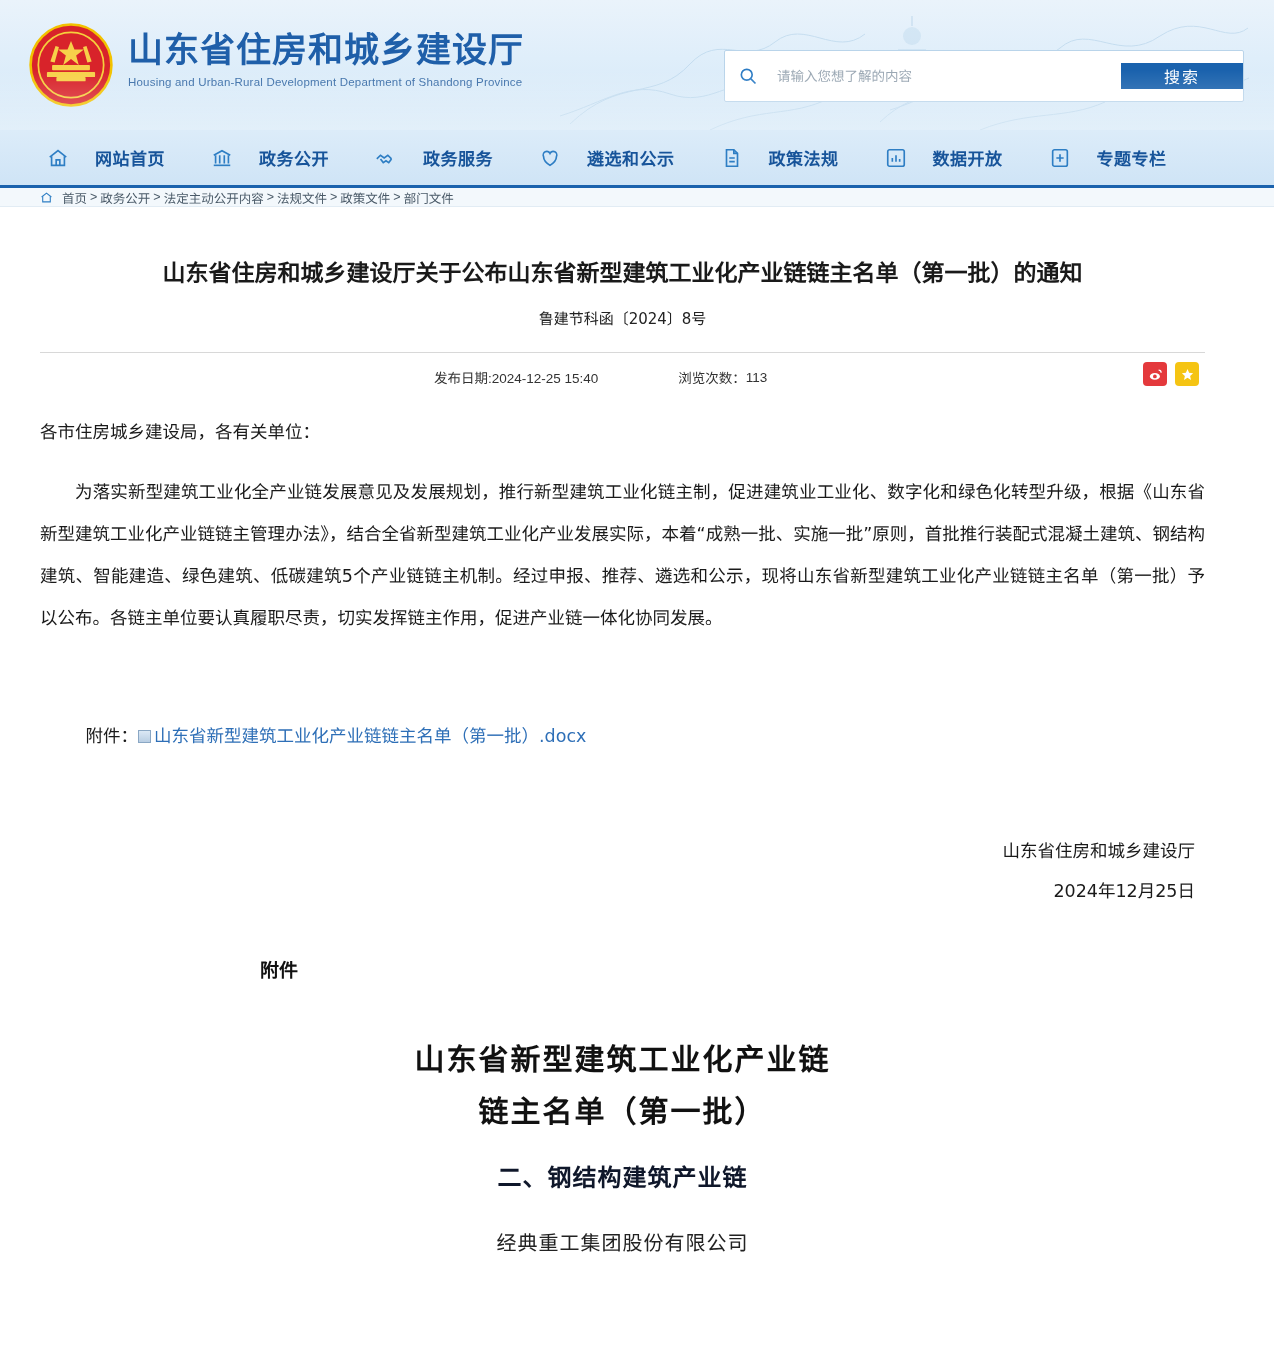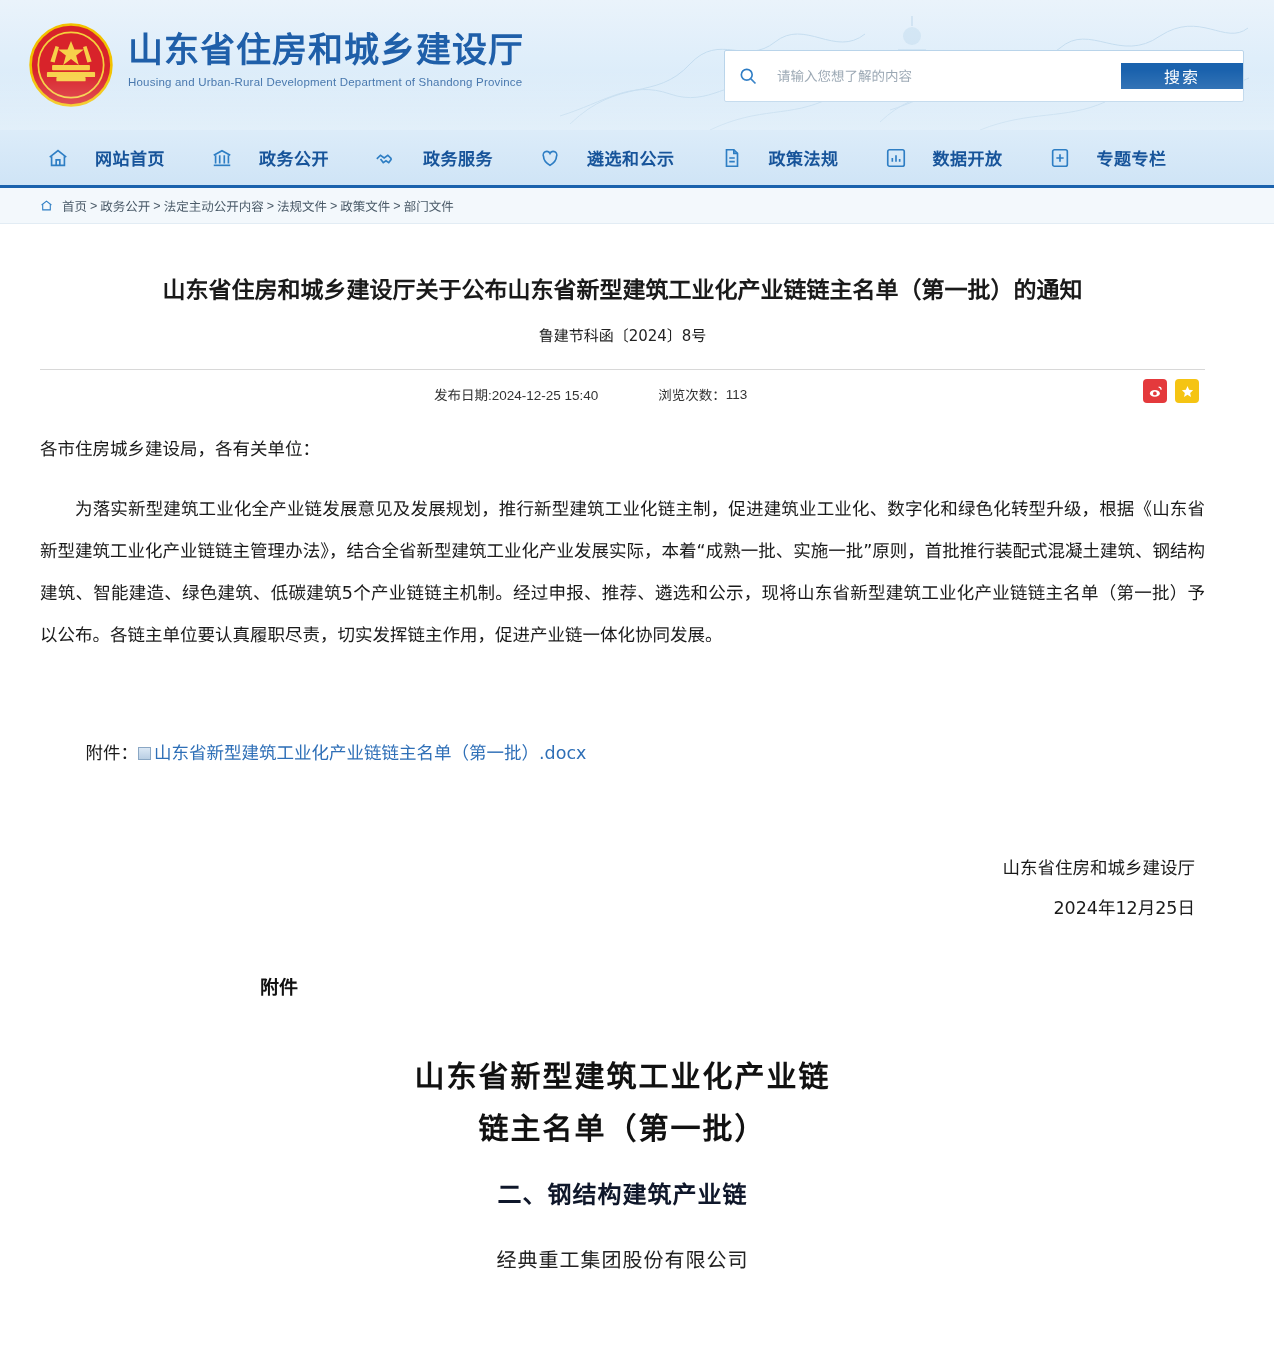--- a/index.html
+++ b/index.html
@@ -120,21 +120,21 @@
     font-family: "DejaVu Sans", "Liberation Sans", sans-serif;
     font-size: 17px;
     font-weight: bold;
     color: #17549a;
     letter-spacing: .5px;
   }
   .nav-ico { width: 22px; height: 22px; flex: 0 0 22px; color: #2e7ec4; }
 
   
   .crumb {
-    height: 36px;
+    height: 19px;
     background: #f3f8fc;
     border-bottom: 1px solid #e2ecf4;
     display: flex;
     align-items: center;
     padding-left: 40px;
     font-size: 12.5px;
     color: #4a5a68;
     gap: 3px;
   }
   .crumb a { color: #4a5a68; text-decoration: none; }
@@ -167,21 +167,21 @@
     margin-top: 24px;
     border-top: 1px solid #d8d8d8;
     padding: 14px 4px 12px;
     display: flex;
     align-items: center;
     font-size: 13.5px;
     color: #333;
     position: relative;
   }
   .meta-date { margin-left: 390px; }
-  .meta-views { margin-left: 60px; }
+  .meta-views { margin-left: 80px; }
   .share {
     position: absolute;
     right: 6px; top: 9px;
     display: flex; gap: 8px;
   }
   .share-ico {
     width: 24px; height: 24px;
     border-radius: 4px;
     display: flex; align-items: center; justify-content: center;
     font-size: 14px; color: #fff;

